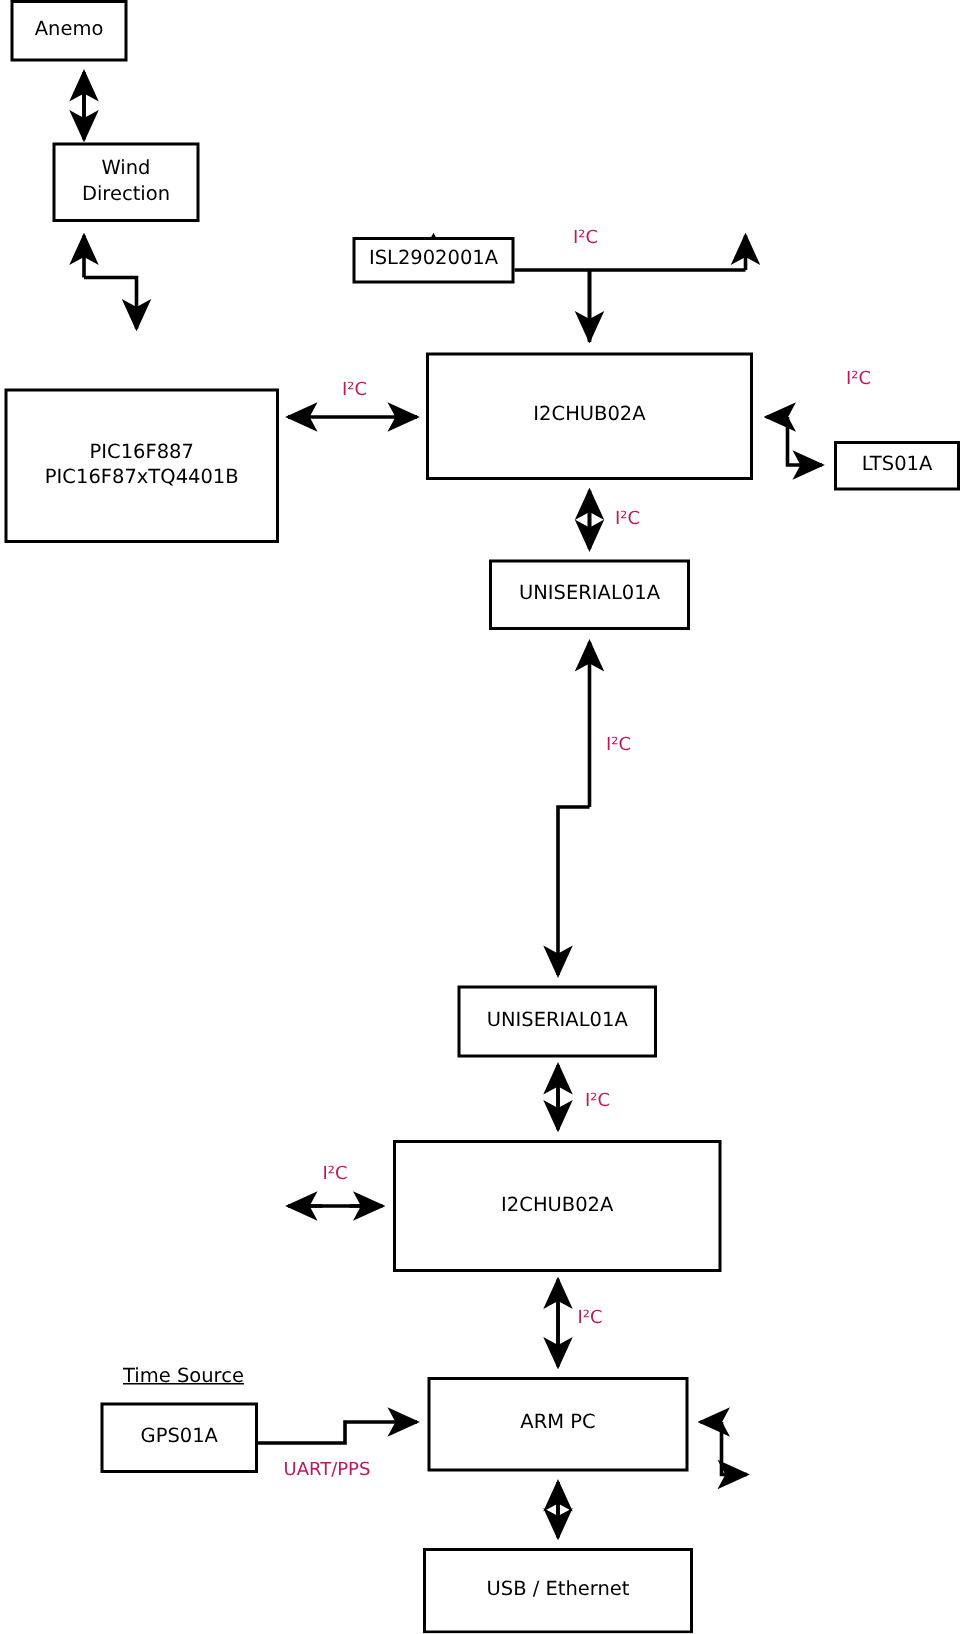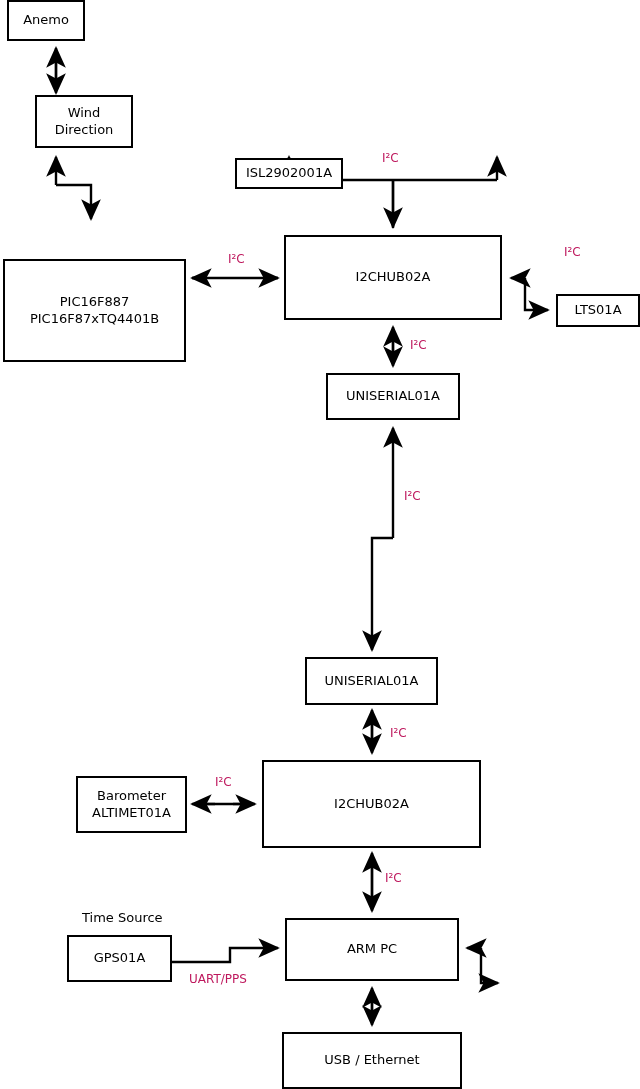--- a/index.html
+++ b/index.html
@@ -137,24 +137,20 @@
   </div>
   <div class="node" style="left:556px;top:294px;width:84px;height:33px;">
     <span>LTS01A</span>
   </div>
   <div class="node" style="left:326px;top:373px;width:134px;height:47px;">
     <span>UNISERIAL01A</span>
   </div>
   <div class="node" style="left:305px;top:657px;width:133px;height:48px;">
     <span>UNISERIAL01A</span>
   </div>
-  <div class="node" style="left:76px;top:776px;width:111px;height:57px;">
-    <span>Barometer
-ALTIMET01A</span>
-  </div>
   <div class="node" style="left:262px;top:760px;width:219px;height:88px;">
     <span>I2CHUB02A</span>
   </div>
   <div class="node" style="left:67px;top:935px;width:105px;height:47px;">
     <span>GPS01A</span>
   </div>
   <div class="node" style="left:285px;top:918px;width:174px;height:63px;">
     <span>ARM PC</span>
   </div>
   <div class="node" style="left:282px;top:1032px;width:180px;height:57px;">
@@ -164,15 +160,15 @@
   <div class="edge-label" style="left:382px;top:152px;">I²C</div>
   <div class="edge-label" style="left:228px;top:253px;">I²C</div>
   <div class="edge-label" style="left:564px;top:246px;">I²C</div>
   <div class="edge-label" style="left:410px;top:339px;">I²C</div>
   <div class="edge-label" style="left:404px;top:490px;">I²C</div>
   <div class="edge-label" style="left:390px;top:727px;">I²C</div>
   <div class="edge-label" style="left:215px;top:776px;">I²C</div>
   <div class="edge-label" style="left:385px;top:872px;">I²C</div>
   <div class="edge-label" style="left:189px;top:973px;">UART/PPS</div>
 
-  <div class="free-label" style="left:82px;top:911px;">Time Source</div>
+  <div class="free-label" style="left:82px;top:911px;text-decoration:underline;">Time Source</div>
 
 </div>
 
 </body></html>

